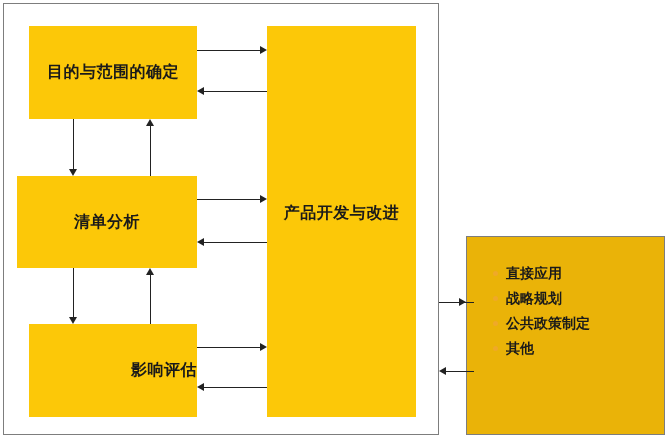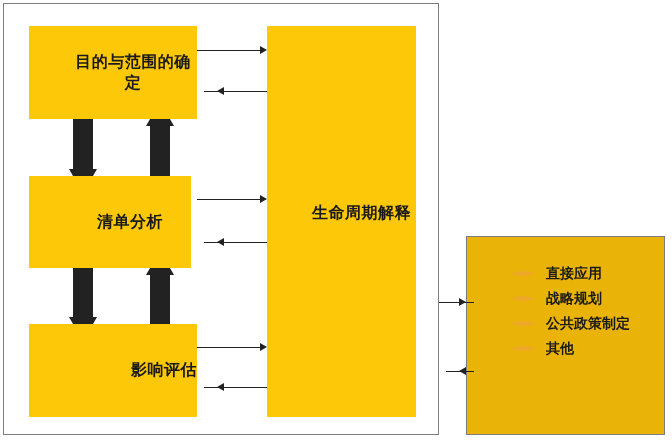--- a/index.html
+++ b/index.html
@@ -1,15 +1,15 @@
 <!DOCTYPE html>
 <html><head>
 <meta charset="utf-8">
 <style>
-  * { box-sizing: border-box; padding-left: 20px; }
+  * { box-sizing: border-box; }
   html, body { margin: 0; padding: 0; }
   body {
     width: 672px; height: 442px;
     position: relative;
     background: #ffffff;
     font-family: "DejaVu Sans", sans-serif;
     color: #1a1a1a;
   }
   
   .frame {
@@ -20,21 +20,21 @@
   }
   
   .ybox {
     position: absolute;
     background: #FCC808;
     display: flex; align-items: center; justify-content: center;
     font-size: 16px; font-weight: bold; letter-spacing: 0.5px;
     text-align: center; color: #1a1a1a;
   }
   #box-goal      { left: 29px;  top: 26px;  width: 168px; height: 93px; }
-  #box-inventory { left: 29px;  top: 176px; width: 162px; height: 92px; }
+  #box-inventory { left: 17px;  top: 176px; width: 180px; height: 92px; }
   #box-impact    { left: 29px;  top: 324px; width: 168px; height: 93px; justify-content: flex-end; }
   #box-interp    { left: 267px; top: 26px;  width: 149px; height: 391px; padding-bottom: 16px; }
 
   
   .apps {
     position: absolute; left: 466px; top: 236px;
     width: 199px; height: 199px;
     border: 1px solid #7d7d7d;
     background: #eab308;
   }
@@ -84,21 +84,21 @@
 <div class="ybox" id="box-goal">
   <span>目的与范围的确定</span>
 </div>
 <div class="ybox" id="box-inventory">
   <span>清单分析</span>
 </div>
 <div class="ybox" id="box-impact">
   <span>影响评估</span>
 </div>
 <div class="ybox" id="box-interp">
-  <span>生命周期解释</span>
+  <span>产品开发与改进</span>
 </div>
 
 <div class="apps">
   <ul>
     <li><span class="bullet"></span><span>直接应用</span></li>
     <li><span class="bullet"></span><span>战略规划</span></li>
     <li><span class="bullet"></span><span>公共政策制定</span></li>
     <li><span class="bullet"></span><span>其他</span></li>
   </ul>
 </div>

